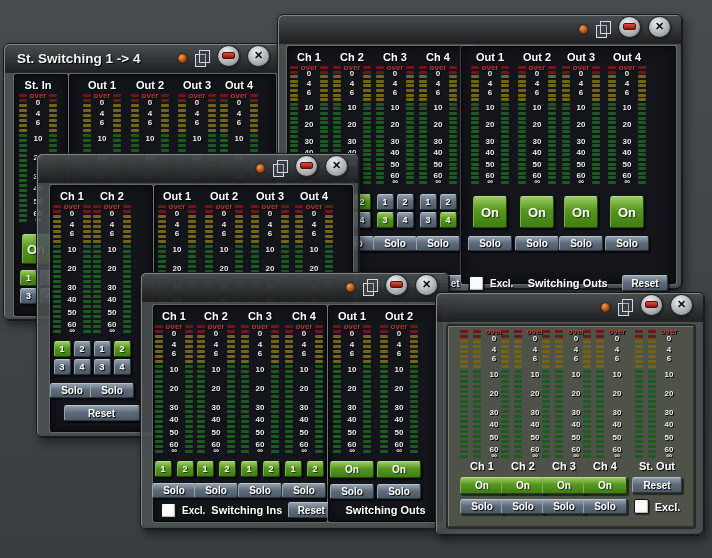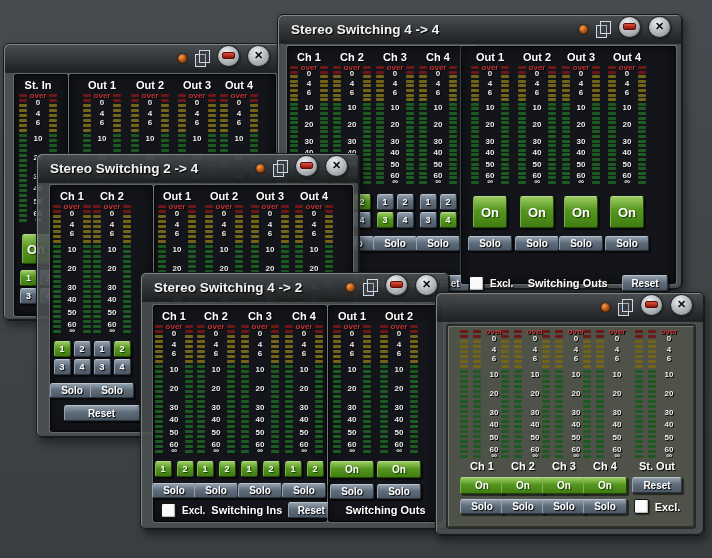--- a/index.html
+++ b/index.html
@@ -60,20 +60,21 @@
   .caption{font-weight:bold;font-size:11px;color:#fff;text-shadow:1px 1px 1px #000;white-space:nowrap;flex:1;text-align:center;}
   .stout{align-items:center;}
 </style>
 </head>
 <body>
 
 <div class="stage">
 
   <div class="window" style="left:3px;top:43px;width:277px;height:276px;z-index:1">
     <div class="titlebar">
+      <span class="wtitle">St. Switching 1 -&gt; 4</span>
       <span class="tspace"></span>
       <span class="led"></span>
       <span class="pages">
           <em></em>
           <i></i>
         </span>
       <span class="cbtn">
           <i class="minbar"></i>
         </span>
       <span class="cbtn cls">✕</span>
@@ -426,21 +427,20 @@
             <b class="" style="left:10px;width:18px;top:103.5px">50</b>
             <b class="" style="left:10px;width:18px;top:115.7px">60</b>
             <b class="" style="left:10px;width:18px;top:122.1px">∞</b>
           </div>
       </div>
     </div>
   </div>
 
   <div class="window" style="left:277px;top:14px;width:404px;height:274px;z-index:2">
     <div class="titlebar">
-      <span class="wtitle">Stereo Switching 4 -&gt; 4</span>
       <span class="tspace"></span>
       <span class="led"></span>
       <span class="pages">
           <em></em>
           <i></i>
         </span>
       <span class="cbtn">
           <i class="minbar"></i>
         </span>
       <span class="cbtn cls">✕</span>
@@ -1038,21 +1038,20 @@
         <span class="chk"></span>
         <span class="exlbl">Excl.</span>
         <span class="caption">Switching Outs</span>
         <button class="btn reset">Reset</button>
       </div>
     </div>
   </div>
 
   <div class="window" style="left:36px;top:153px;width:322px;height:283px;z-index:3">
     <div class="titlebar">
-      <span class="wtitle">Stereo Switching 2 -&gt; 4</span>
       <span class="tspace"></span>
       <span class="led"></span>
       <span class="pages">
           <em></em>
           <i></i>
         </span>
       <span class="cbtn">
           <i class="minbar"></i>
         </span>
       <span class="cbtn cls">✕</span>
@@ -1483,21 +1482,20 @@
             <b class="" style="left:10px;width:18px;top:103.5px">50</b>
             <b class="" style="left:10px;width:18px;top:115.7px">60</b>
             <b class="" style="left:10px;width:18px;top:122.1px">∞</b>
           </div>
       </div>
     </div>
   </div>
 
   <div class="window" style="left:140px;top:272px;width:308px;height:256px;z-index:4">
     <div class="titlebar">
-      <span class="wtitle">Stereo Switching 4 -&gt; 2</span>
       <span class="tspace"></span>
       <span class="led"></span>
       <span class="pages">
           <em></em>
           <i></i>
         </span>
       <span class="cbtn">
           <i class="minbar"></i>
         </span>
       <span class="cbtn cls">✕</span>

